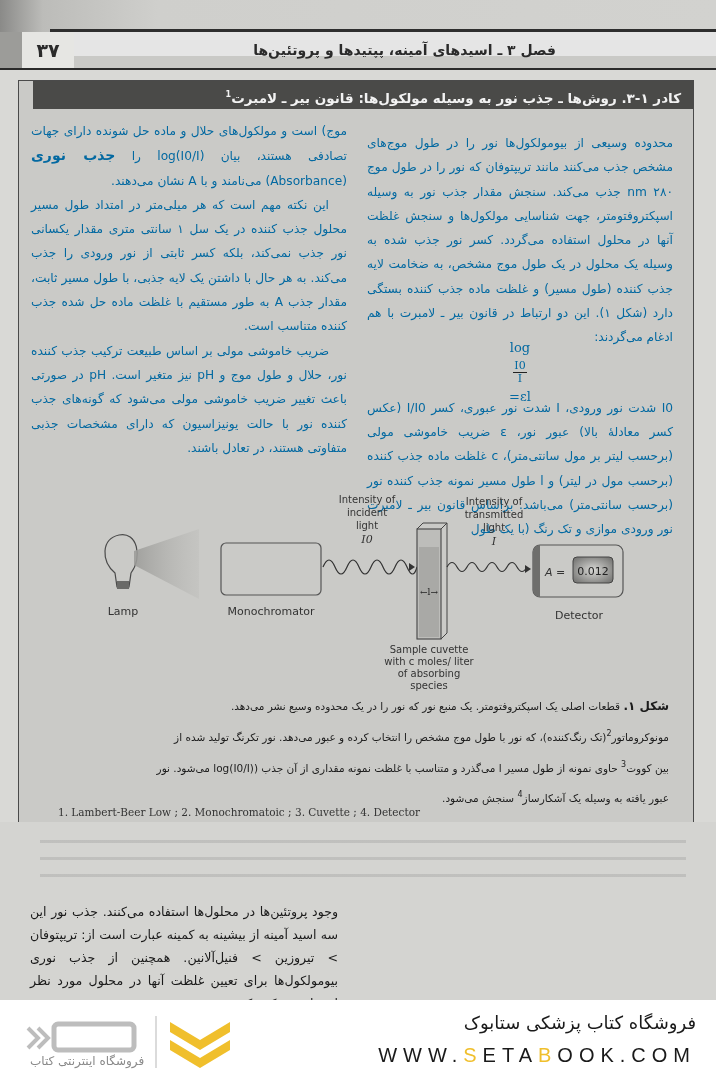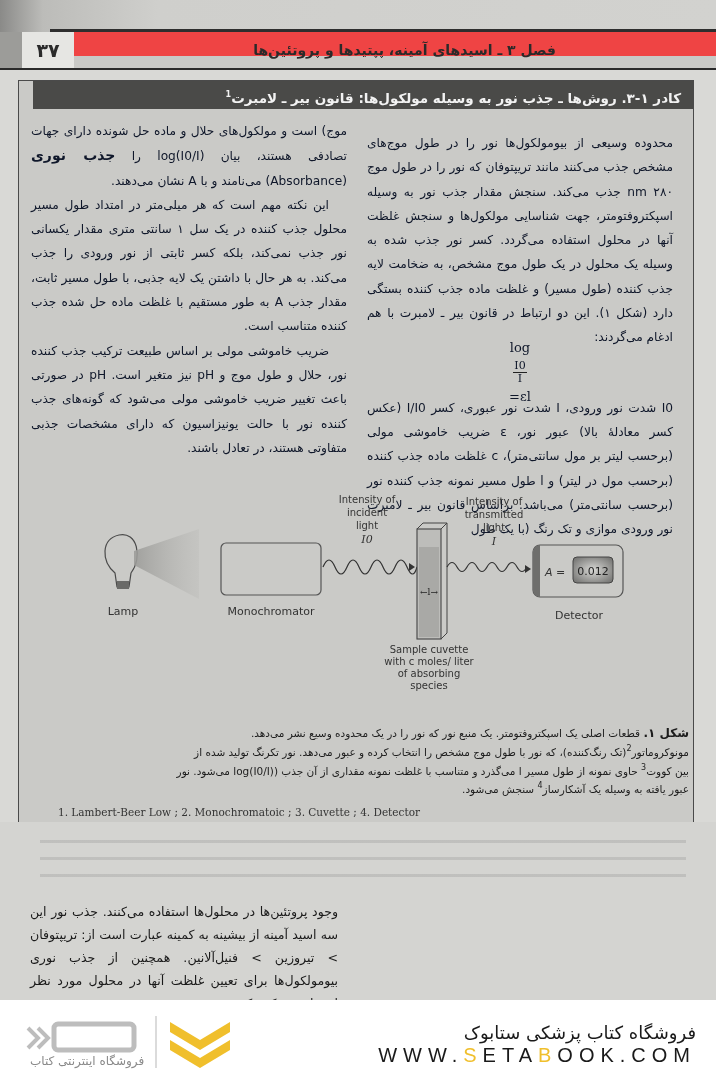--- a/index.html
+++ b/index.html
@@ -24,55 +24,55 @@
       border-bottom: 2px solid #2a2a2a;
     }
     .header-bar .edge { position: absolute; left: 0; top: 0; width: 22px; height: 36px; background: #9c9c99; }
     .page-num-box {
       position: absolute; left: 22px; top: 0; width: 52px; height: 36px;
       background: #e6e6e3; display: flex; align-items: center; justify-content: center;
       font-size: 19px; font-weight: bold; color: #2a2a2a;
     }
     .chapter-title {
       position: absolute; left: 74px; right: 0; top: 0; height: 24px;
-      background: #ef4444; direction: rtl; text-align: right;
+      background: #e5e5e5; direction: rtl; text-align: right;
       padding-right: 160px; font-size: 14px; line-height: 36px; font-weight: bold; color: #2a2a2a;
     }
     .box {
       position: absolute; left: 18px; top: 80px; width: 676px; height: 748px;
       background: #cacac7; border: 1px solid #4a4a4a;
     }
     .box-title {
       position: absolute; left: 14px; right: 0; top: 0; height: 28px;
       background: #4a4a48; color: #f2f2f2;
       direction: rtl; text-align: right; padding-right: 12px;
       font-size: 13.5px; line-height: 28px; font-weight: bold;
     }
     .box-title sup { font-size: 8px; }
     .col {
       position: absolute; direction: rtl; text-align: justify;
-      font-size: 12.2px; line-height: 24.3px; color: #0f172a;
+      font-size: 12.2px; line-height: 24.3px; color: #0369a1;
     }
     .col-right { right: 20px; top: 38px; width: 306px; margin-top: 12px; }
     .col-left { left: 12px; top: 38px; width: 316px; }
     .col p { margin: 0; }
     .indent { text-indent: 18px; }
     .bold-term { font-weight: bold; font-size: 14px; letter-spacing: 1px; }
     .formula {
       text-align: center; direction: ltr; font-family: "DejaVu Serif", serif;
       font-size: 13px; height: 46px; display: flex; align-items: center; justify-content: center; flex-direction: column;
     }
     .frac { display: inline-flex; flex-direction: column; align-items: center; vertical-align: middle; font-size: 11px; line-height: 12px; margin: 0 1px; }
     .frac .num { border-bottom: 1px solid #222; padding: 0 1px; }
     .diagram { position: absolute; left: 60px; top: 400px; width: 560px; height: 210px; }
     .diagram svg { width: 560px; height: 210px; }
     .caption {
-      position: absolute; left: 60px; right: 4px; top: 612px;
+      position: absolute; left: 60px; right: 24px; top: 612px;
       direction: rtl; text-align: justify;
-      font-size: 10.5px; line-height: 16px; color: #1c1c1c; margin-top: 32px;
+      font-size: 10.5px; line-height: 27px; color: #1c1c1c;
     }
     .caption .fig-label { font-weight: bold; font-size: 12px; }
     .caption sup { font-size: 8px; }
     .footnote {
       position: absolute; left: 22px; top: 806px; direction: ltr;
       font-family: "DejaVu Serif", serif; font-size: 10.5px; color: #333; margin-left: 36px;
     }
     .lower-page {
       position: absolute; left: 0; top: 822px; width: 716px; height: 178px;
       background: #d4d4d1;
@@ -85,21 +85,21 @@
       position: absolute; direction: rtl; text-align: justify; top: 78px;
       font-size: 12.6px; line-height: 23px; color: #1a1a1a;
     }
     .lower-col.right { right: 22px; width: 310px; }
     .lower-col.left { left: 30px; width: 308px; }
     .footer {
       position: absolute; left: 0; top: 1000px; width: 716px; height: 80px; background: #ffffff;
     }
     .store-name {
       position: absolute; right: 20px; top: 12px; direction: rtl;
-      font-size: 18px; color: #1a1a1a; margin-top: 10px;
+      font-size: 18px; color: #1a1a1a;
     }
     .store-url {
       position: absolute; right: 20px; top: 44px; font-family: Liberation Sans, sans-serif;
       font-size: 20px; letter-spacing: 6px; color: #1a1a1a;
     }
     .store-url .accent { color: #f0bf2c; }
     .logo { position: absolute; left: 20px; top: 6px; width: 230px; height: 70px; }
     .logo-sub { position: absolute; left: 30px; top: 54px; direction: rtl; font-size: 12px; color: #8a8a8a; }
   </style>
 </head>

